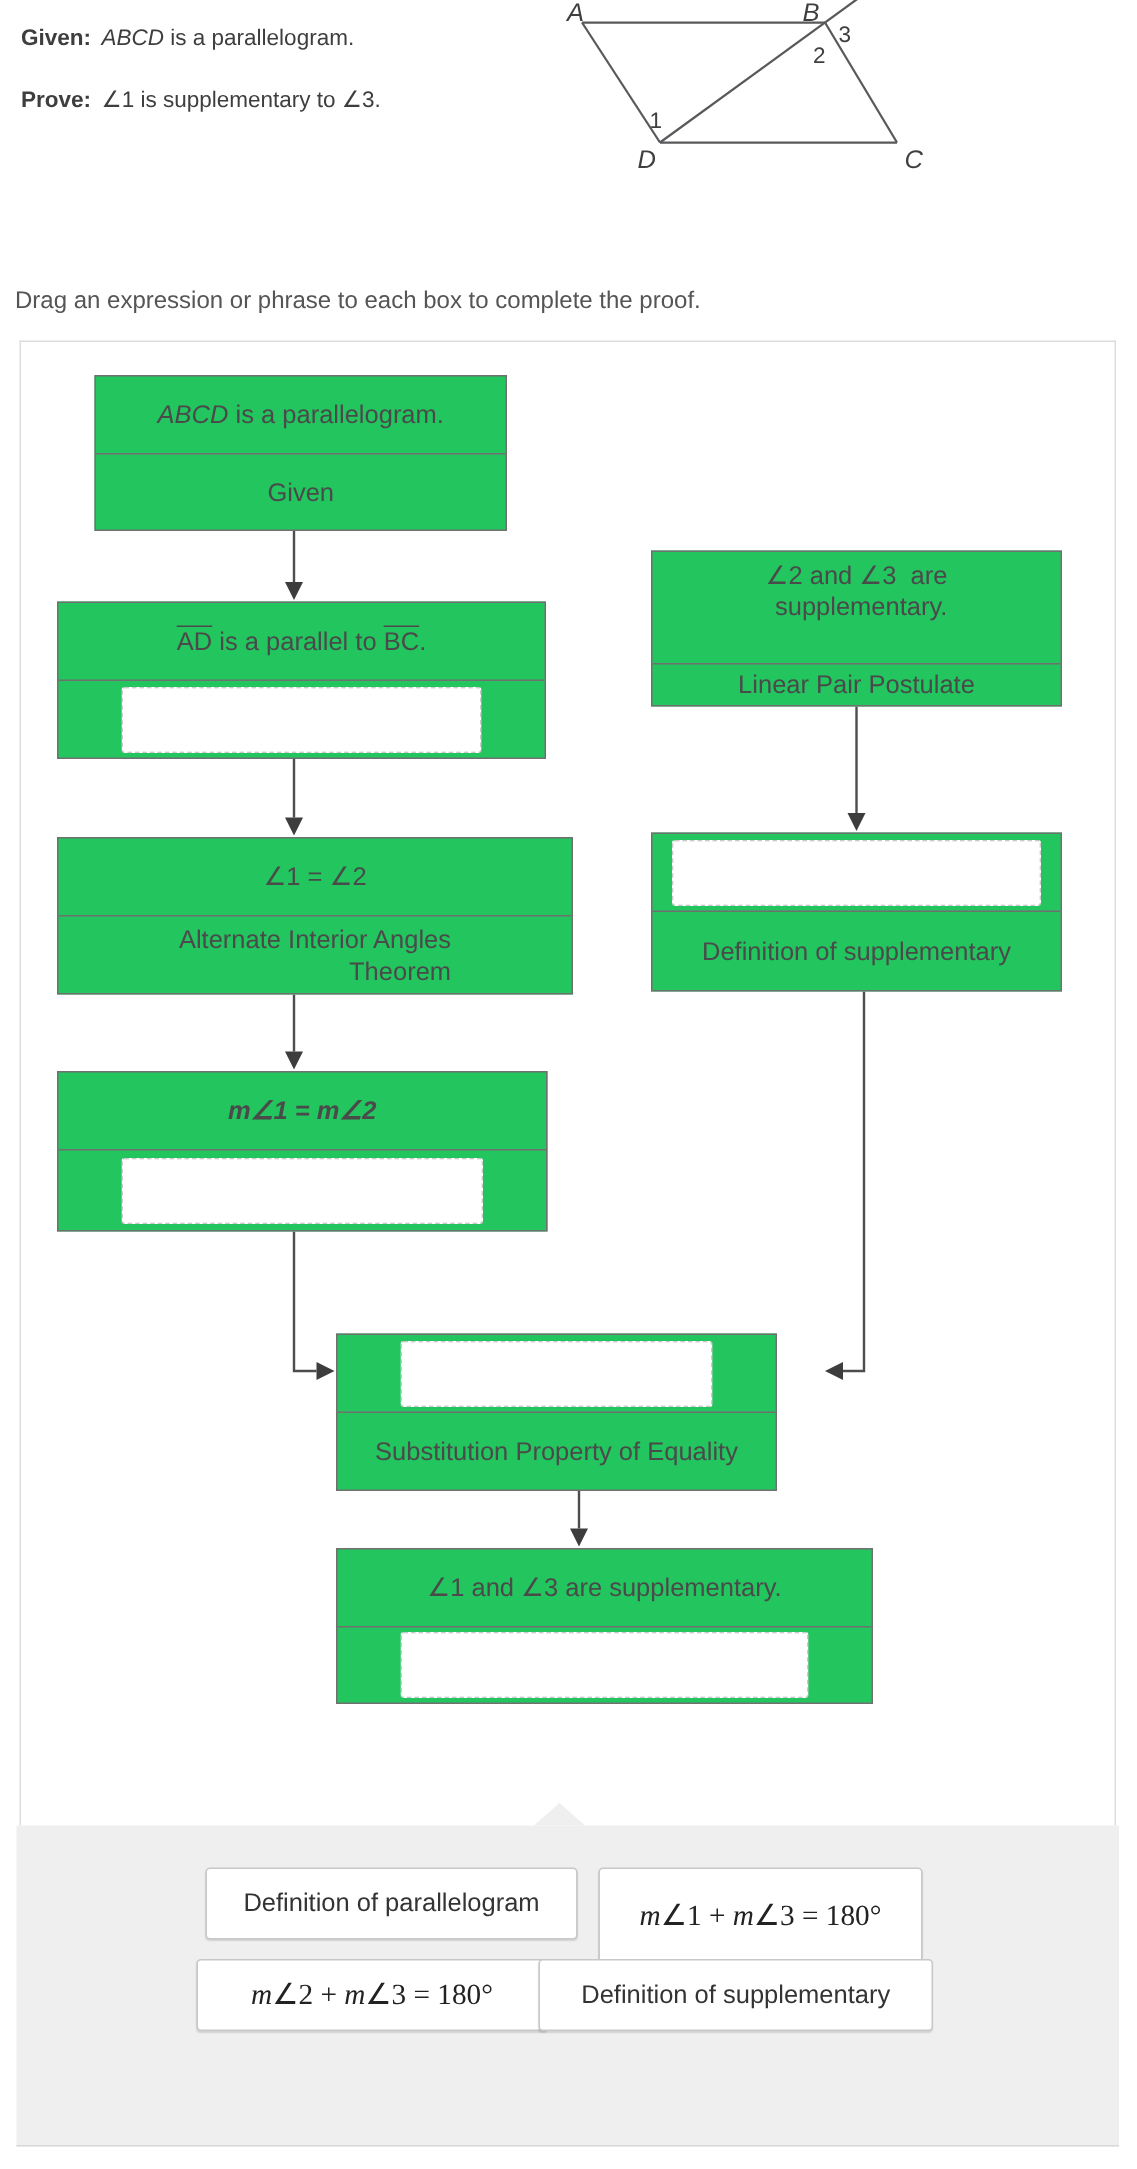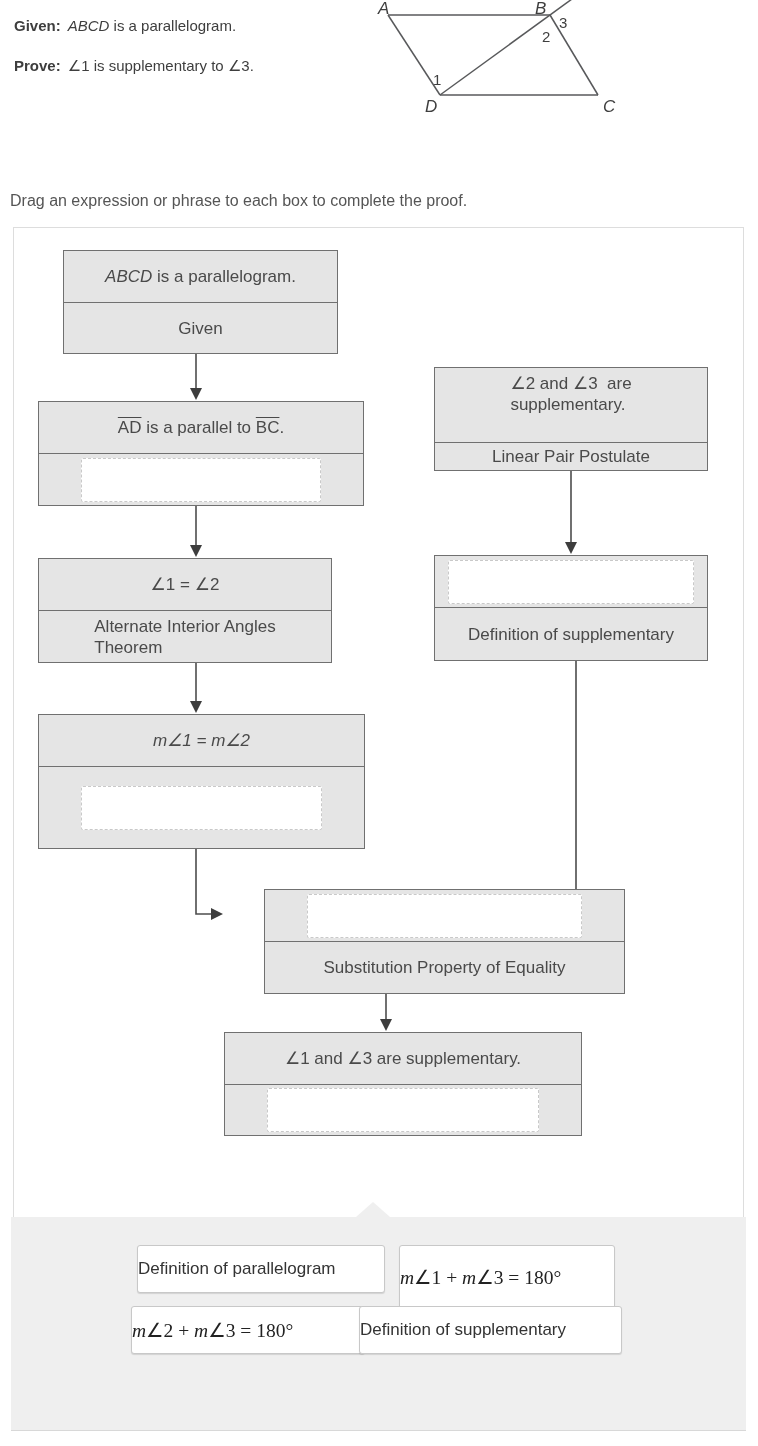--- a/index.html
+++ b/index.html
@@ -18,22 +18,22 @@
   .vlabel{font-style:italic;font-size:17px;}
   .alabel{font-size:15px;}
 
   .instruction{position:absolute;left:10px;top:192px;font-size:16px;color:#555;}
 
   
   .panel{position:absolute;left:13px;top:227px;width:731px;height:990px;background:#fff;
          border:1px solid #ddd;border-bottom:none;box-sizing:border-box;}
   .arrows{position:absolute;left:0;top:0;width:731px;height:990px;pointer-events:none;}
 
-  .pbox{position:absolute;background:#e5e5e5;border:1.5px solid #707070;box-sizing:border-box;
-        display:flex;flex-direction:column;text-align:left;font-size:17px;color:#4a4a4a;}
+  .pbox{position:absolute;background:#22c55e;border:1.5px solid #707070;box-sizing:border-box;
+        display:flex;flex-direction:column;text-align:right;font-size:17px;color:#4a4a4a;}
   .pbox .row{box-sizing:border-box;display:flex;align-items:center;justify-content:center;
              line-height:21px;padding:2px 6px;}
   .pbox .row.stmt{height:51px;flex:0 0 auto;}
   .pbox .row.rsn{flex:1 1 auto;}
   .pbox .row + .row{border-top:1.5px solid #707070;}
   .pbox .row.dzrow{padding:0 42px;}
   .pbox .row.dzrow-narrow{padding:0 13px;}
   .dropzone{flex:1 1 auto;height:42px;border:1px dashed #c9c9c9;border-radius:2px;background:#fff;}
 
   
@@ -41,21 +41,21 @@
   .st-ol{text-decoration:overline;}
   .st-blk{display:block;}
 
   
   .tray{position:absolute;left:11px;top:1217px;width:735px;height:214px;background:#efefef;
         border-bottom:1px solid #d8d8d8;box-sizing:border-box;}
   .notch{position:absolute;left:356px;top:1202px;width:0;height:0;
          border-left:17px solid transparent;border-right:17px solid transparent;
          border-bottom:15px solid #efefef;}
   .chip{position:absolute;background:#fff;border:1px solid #c8c8c8;border-radius:3px;
-        display:flex;align-items:center;font-size:17px;color:#333;
+        display:flex;align-items:center;justify-content:center;font-size:17px;color:#333;
         box-shadow:0 1px 1px rgba(0,0,0,0.12);box-sizing:border-box;cursor:pointer;white-space:nowrap;}
   .chip.math{font-family:"Liberation Serif",serif;font-size:19.5px;color:#222;}
 </style>
 </head>
 <body>
 
 <div class="page">
 
   <div class="hdr-line given">
     <span class="hdr-label">Given:</span><span><span class="st-i">ABCD</span><span> is a parallelogram.</span></span>
@@ -117,30 +117,30 @@
 
     <div class="pbox" style="left:24px;top:173px;width:326px;height:105px;">
       <div class="row stmt">
         <span><span class="st-ol">AD</span><span> is a parallel to </span><span class="st-ol">BC</span><span>.</span></span>
       </div>
       <div class="row rsn dzrow">
         <div class="dropzone"></div>
       </div>
     </div>
 
-    <div class="pbox" style="left:24px;top:330px;width:294px;height:105px;">
+    <div class="pbox" style="left:24px;top:330px;width:344px;height:105px;">
       <div class="row stmt">
         <span><span>∠1 = ∠2</span></span>
       </div>
       <div class="row rsn">
         <span><span>Alternate Interior Angles</span><span class="st-blk">Theorem</span></span>
       </div>
     </div>
 
-    <div class="pbox" style="left:24px;top:486px;width:327px;height:135px;">
+    <div class="pbox" style="left:24px;top:486px;width:327px;height:107px;font-weight:bold;">
       <div class="row stmt">
         <span><span class="st-i">m∠1 = m∠2</span></span>
       </div>
       <div class="row rsn dzrow">
         <div class="dropzone"></div>
       </div>
     </div>
 
     <div class="pbox" style="left:420px;top:139px;width:274px;height:104px;gap:23px;">
       <div class="row stmt">
@@ -153,21 +153,21 @@
 
     <div class="pbox" style="left:420px;top:327px;width:274px;height:106px;">
       <div class="row stmt dzrow-narrow">
         <div class="dropzone"></div>
       </div>
       <div class="row rsn">
         <span><span>Definition of supplementary</span></span>
       </div>
     </div>
 
-    <div class="pbox" style="left:210px;top:661px;width:361px;height:105px;margin-left:40px;">
+    <div class="pbox" style="left:210px;top:661px;width:294px;height:105px;">
       <div class="row stmt dzrow">
         <div class="dropzone"></div>
       </div>
       <div class="row rsn">
         <span><span>Substitution Property of Equality</span></span>
       </div>
     </div>
 
     <div class="pbox" style="left:210px;top:804px;width:358px;height:104px;">
       <div class="row stmt">

